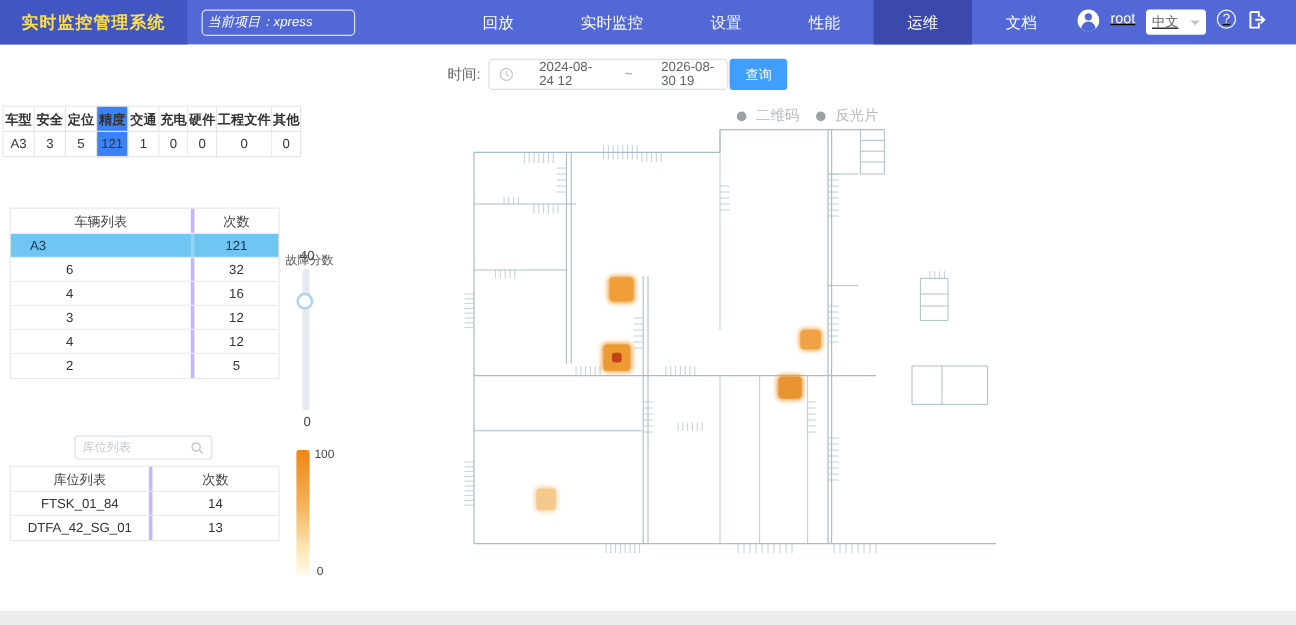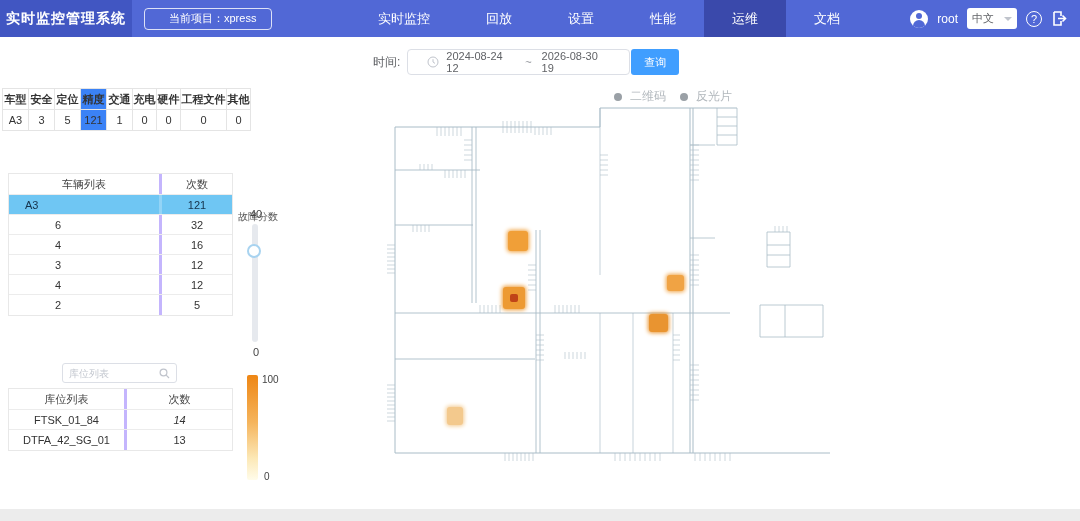--- a/index.html
+++ b/index.html
@@ -2,44 +2,44 @@
 <html><head>
 <meta charset="utf-8">
 <style>
   * { margin:0; padding:0; box-sizing:border-box; }
   html,body { background:#fff; }
   body { font-family:"Liberation Sans","DejaVu Sans",sans-serif; }
   .page { position:relative; width:1080px; height:521px; background:#fff; overflow:hidden; }
 
   
   .topbar { position:absolute; left:0; top:0; width:1080px; height:37px; background:#5168d6; display:flex; align-items:center; }
-  .brand { width:132px; height:37px; background:#4156c2; color:#ffffff; font-size:14px; font-weight:bold;
+  .brand { width:156px; height:37px; background:#4156c2; color:#fde047; font-size:14px; font-weight:bold;
            display:flex; align-items:center; justify-content:center; letter-spacing:1px; flex:0 0 auto; }
   .project-box { margin-left:12px; width:128px; height:22px; border:1px solid rgba(255,255,255,.8); border-radius:4px;
-                 color:#fff; font-size:11px; display:flex; align-items:center; padding-left:24px; flex:0 0 auto; }
+                 color:#fff; font-size:11px; display:flex; align-items:center; padding-left:4px; flex:0 0 auto;font-style:italic; }
   .nav { display:flex; height:37px; margin-left:78px; }
   .nav-item { height:37px; display:flex; align-items:center; padding:0 28px; color:#fff; font-size:13px; cursor:pointer; }
   .nav-item.active { background:#3a49ab; }
-  .top-right { margin-left:auto; display:flex; align-items:center; gap:9px; padding-right:12px; }
+  .top-right { margin-left:auto; display:flex; gap:9px; padding-right:24px;text-decoration:underline; }
   .avatar { width:18px; height:18px; border-radius:50%; background:#fff; position:relative; overflow:hidden; }
   .avatar::before { content:""; position:absolute; left:6px; top:3px; width:6px; height:6px; border-radius:50%; background:#5168d6; }
   .avatar::after { content:""; position:absolute; left:3px; top:10px; width:12px; height:8px; border-radius:6px 6px 0 0; background:#5168d6; }
   .username { color:#fff; font-size:12px; }
   .lang-select { width:50px; height:21px; background:#fff; border-radius:3px; display:flex; align-items:center;
                  justify-content:space-between; padding:0 5px; font-size:11px; color:#606266; cursor:pointer; }
   .chevron { width:0; height:0; border-left:4px solid transparent; border-right:4px solid transparent; border-top:4px solid #c0c4cc; }
   .help-icon { width:16px; height:16px; border:1.5px solid #fff; border-radius:50%; color:#fff; font-size:11px;
                display:flex; align-items:center; justify-content:center; cursor:pointer; }
   .logout-icon { cursor:pointer; display:flex; }
 
   
   .filter-row { position:absolute; left:373px; top:49px; display:flex; align-items:center; }
   .filter-label { font-size:12px; color:#606266; margin-right:7px;text-align:center; }
-  .range-box { width:223px; height:26px; border:1px solid #dcdfe6; border-radius:4px; background:#fff;
-               display:flex; align-items:center; font-size:11px; color:#606266; padding:0 19px; }
+  .range-box { width:200px; height:26px; border:1px solid #dcdfe6; border-radius:4px; background:#fff;
+               display:flex; align-items:center; font-size:11px; color:#606266; padding:0 8px;gap:14px; }
   .range-box .sep { margin:0 10px; color:#909399; }
   .clock { margin-right:7px; display:flex; }
   .query-btn { margin-left:1px; width:48px; height:26px; background:#409eff; color:#fff; font-size:11px;
                border:none; border-radius:3px; cursor:pointer; }
 
   
   .stats { position:absolute; left:2px; top:88px; border-top:1px solid #e4e4e4; border-left:1px solid #e4e4e4; display:grid; }
   .stats .cell { border-right:1px solid #e4e4e4; border-bottom:1px solid #e4e4e4; height:21px; display:flex;
                  align-items:center; justify-content:center; font-size:11px; color:#333; background:#fff; }
   .stats .cell.head { font-weight:bold; }
@@ -91,22 +91,22 @@
 </style>
 </head>
 <body>
 
 <div class="page">
 
   <div class="topbar">
     <div class="brand">实时监控管理系统</div>
     <div class="project-box">当前项目：xpress</div>
     <div class="nav" id="nav">
+        <div class="nav-item">回放</div>
         <div class="nav-item">实时监控</div>
-        <div class="nav-item">回放</div>
         <div class="nav-item">设置</div>
         <div class="nav-item">性能</div>
         <div class="nav-item active">运维</div>
         <div class="nav-item">文档</div>
       </div>
     <div class="top-right">
       <div class="avatar"></div>
       <span class="username">root</span>
       <div class="lang-select">
         <span>中文</span>
@@ -205,21 +205,21 @@
       </svg>
   </div>
 
   <div class="mini-table" id="sto-table" style="left:8px; top:388px; width:225px;">
       <div class="mini-row head" style="height: 21px;">
         <div class="mini-cell" style="width: 118px;">库位列表</div>
         <div class="mini-cell" style="flex: 1 1 0%;">次数</div>
       </div>
       <div class="mini-row" style="height: 20px;">
         <div class="mini-cell" style="width: 118px;">FTSK_01_84</div>
-        <div class="mini-cell" style="flex: 1 1 0%; font-style: italic;">14</div>
+        <div class="mini-cell" style="flex: 1 1 0%;">14</div>
       </div>
       <div class="mini-row" style="height: 20px;">
         <div class="mini-cell" style="width: 118px;">DTFA_42_SG_01</div>
         <div class="mini-cell" style="flex: 1 1 0%;">13</div>
       </div>
     </div>
 
   <div class="grad-bar"></div>
   <div class="grad-max">100</div>
   <div class="grad-min">0</div>

